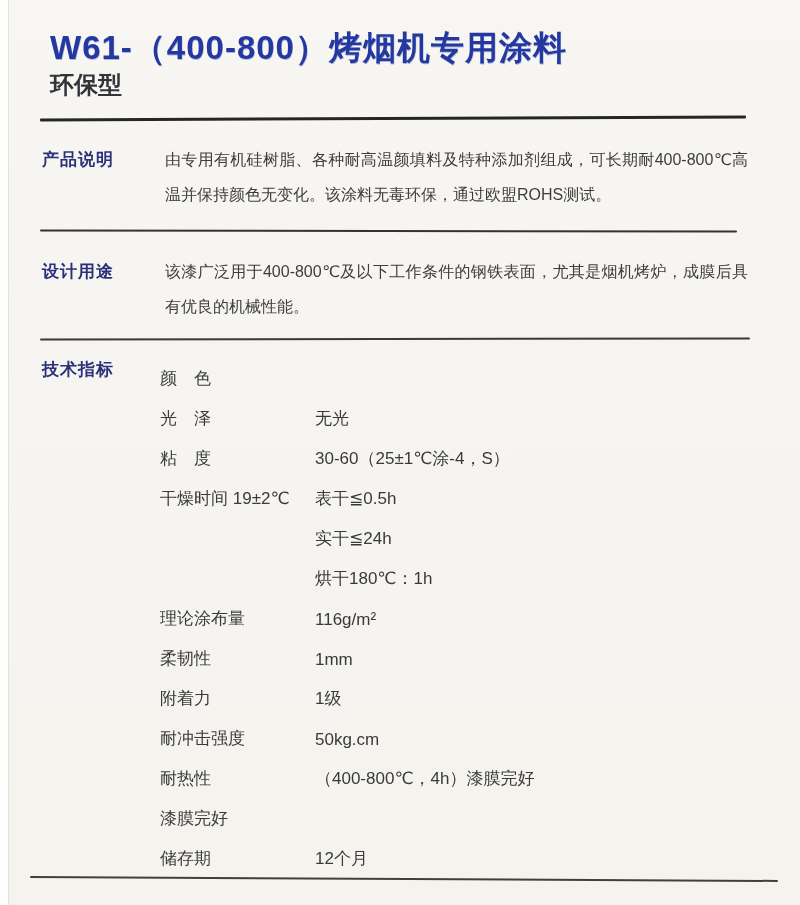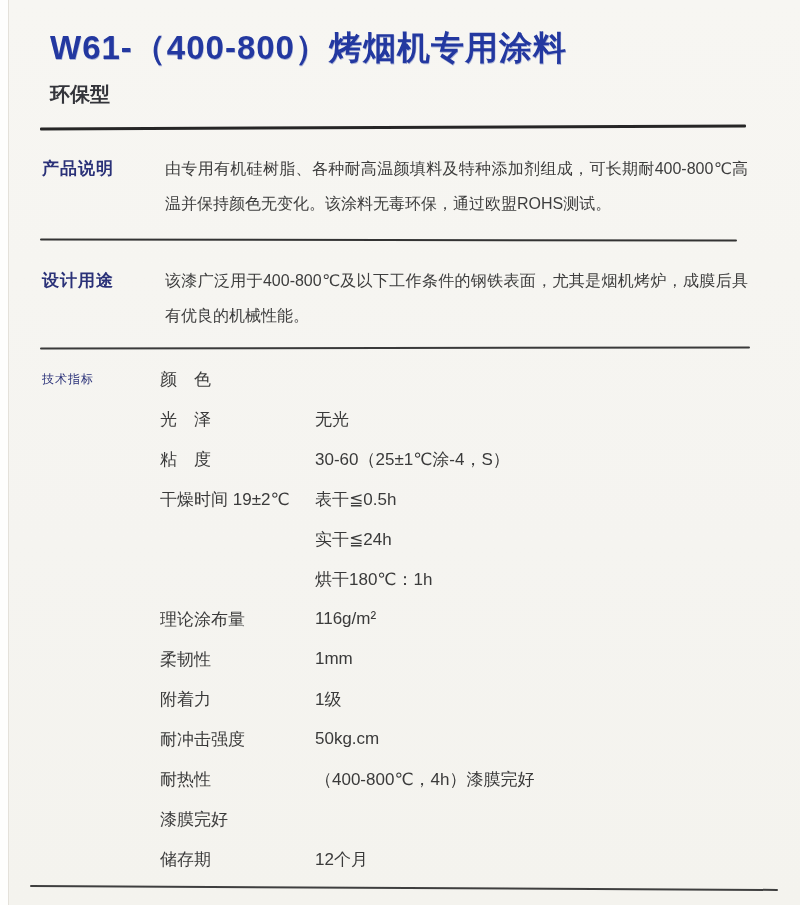--- a/index.html
+++ b/index.html
@@ -22,22 +22,22 @@
     border-right:1px solid #e4e1da;
   }
   .header { padding:28px 12px 0 50px; }
   .title {
     font-size:33px; font-weight:bold;
     color:#2338a0; letter-spacing:1px;
     line-height:40px;
     text-shadow:0.5px 0.5px 0 rgba(35,56,160,0.35);
   }
   .subtitle {
-    font-size:20px; font-weight:bold;
-    color:#33343a; margin-top:14px; line-height:24px;
+    font-size:24px; font-weight:bold;
+    color:#33343a; margin-top:5px; line-height:24px;
   }
   .divider { margin-left:40px; background:#262626; border-radius:1px; }
   .divider-1 { width:706px; height:3px; margin-top:20px; transform:rotate(-0.25deg); }
   .divider-2 { width:697px; height:2px; margin-top:4px; background:#333; transform:rotate(0.1deg); }
   .divider-3 { width:710px; height:2px; background:#3a3a3a; transform:rotate(-0.1deg); }
   .divider-bottom {
     width:748px; height:2px; margin-left:30px; margin-top:8px;
     background:#3f3f3f; transform:rotate(0.3deg);
   }
   .section { display:flex; padding:22px 52px 14px 42px; }
@@ -46,26 +46,26 @@
     font-size:17px; font-weight:600; color:#2a3178;
     line-height:35px; letter-spacing:1px;
   }
   .section-text {
     flex:1; font-size:16px; line-height:35px;
     color:#3d3d3d; text-align:justify;
   }
   .specs { display:flex; padding:10px 40px 0 42px; }
   .specs-label {
     width:118px; flex-shrink:0;
-    font-size:12px; font-weight:400; color:#2a3178;
+    font-size:17px; font-weight:700; color:#2a3178;
     line-height:40px; letter-spacing:1px;
   }
   .spec-rows { flex:1; }
   .spec-row {
-    display:flex; height:40px; align-items:center;
+    display:flex; height:40px; align-items:flex-end;
     font-size:17px; color:#3a3a3a;
   }
   .spec-name { width:155px; flex-shrink:0; }
   .spec-value { flex:1; }
 </style>
 </head>
 <body>
 
 <div class="page">
   <div class="scan-edge"></div>

